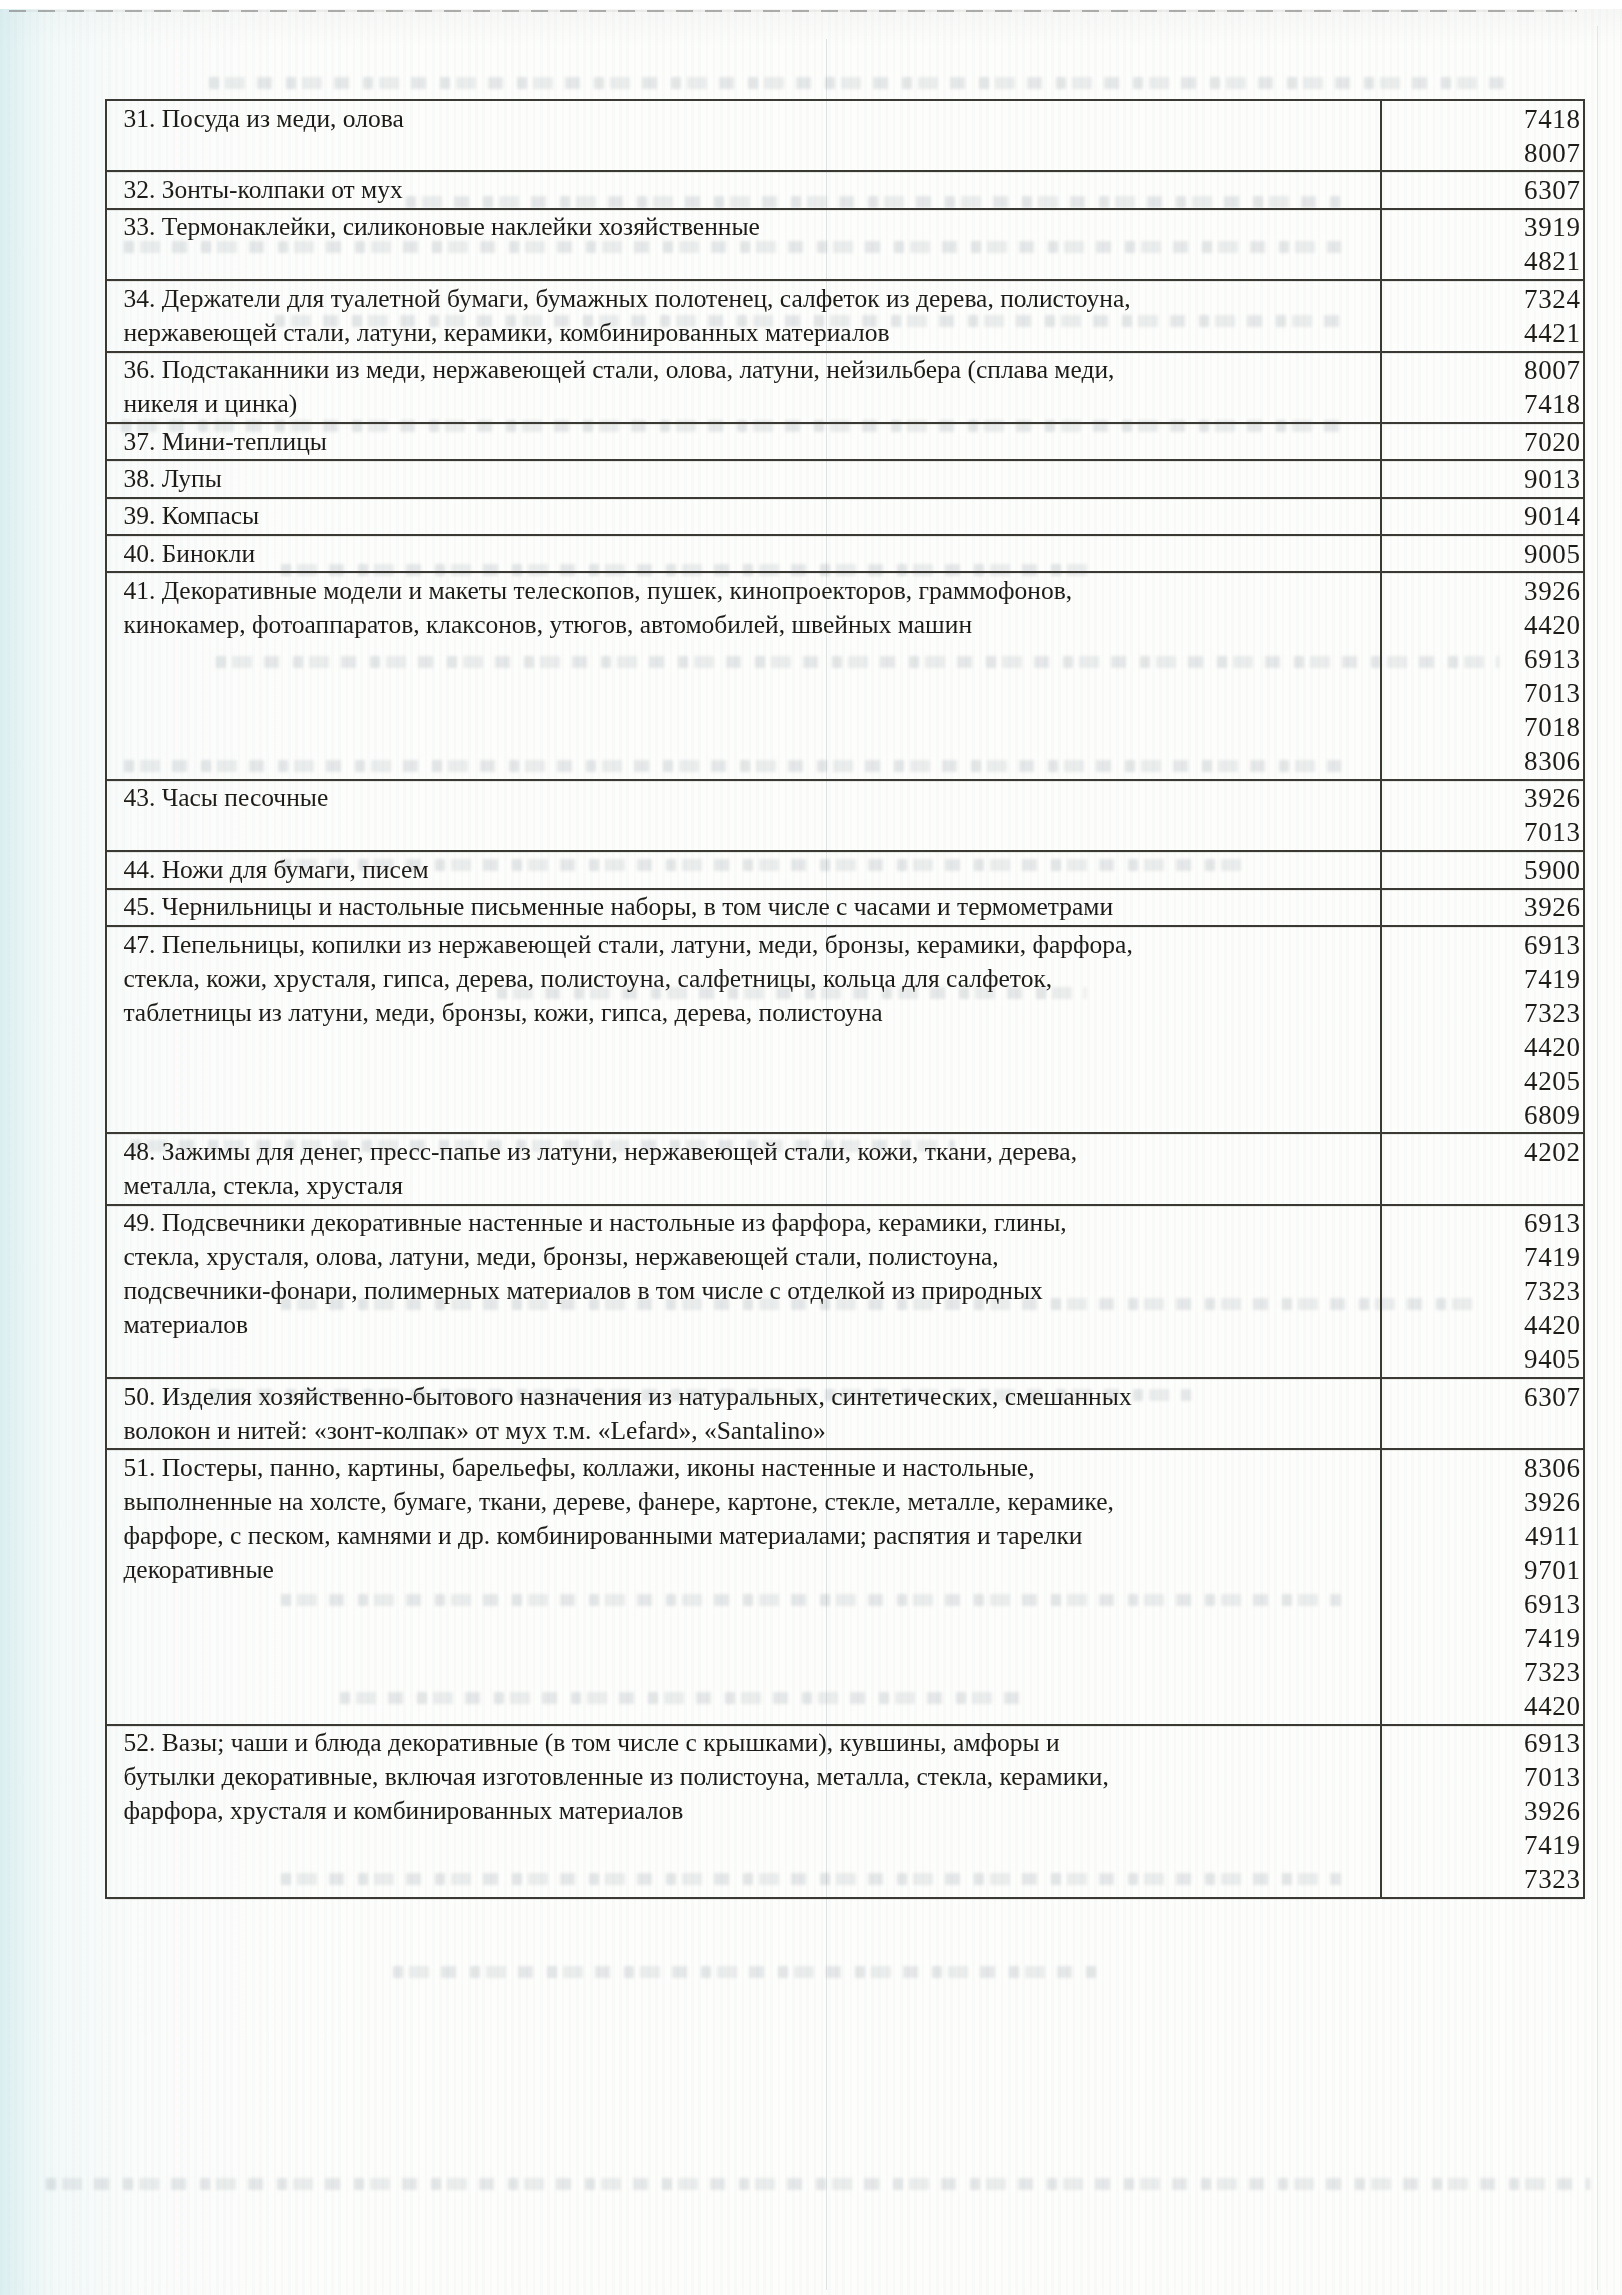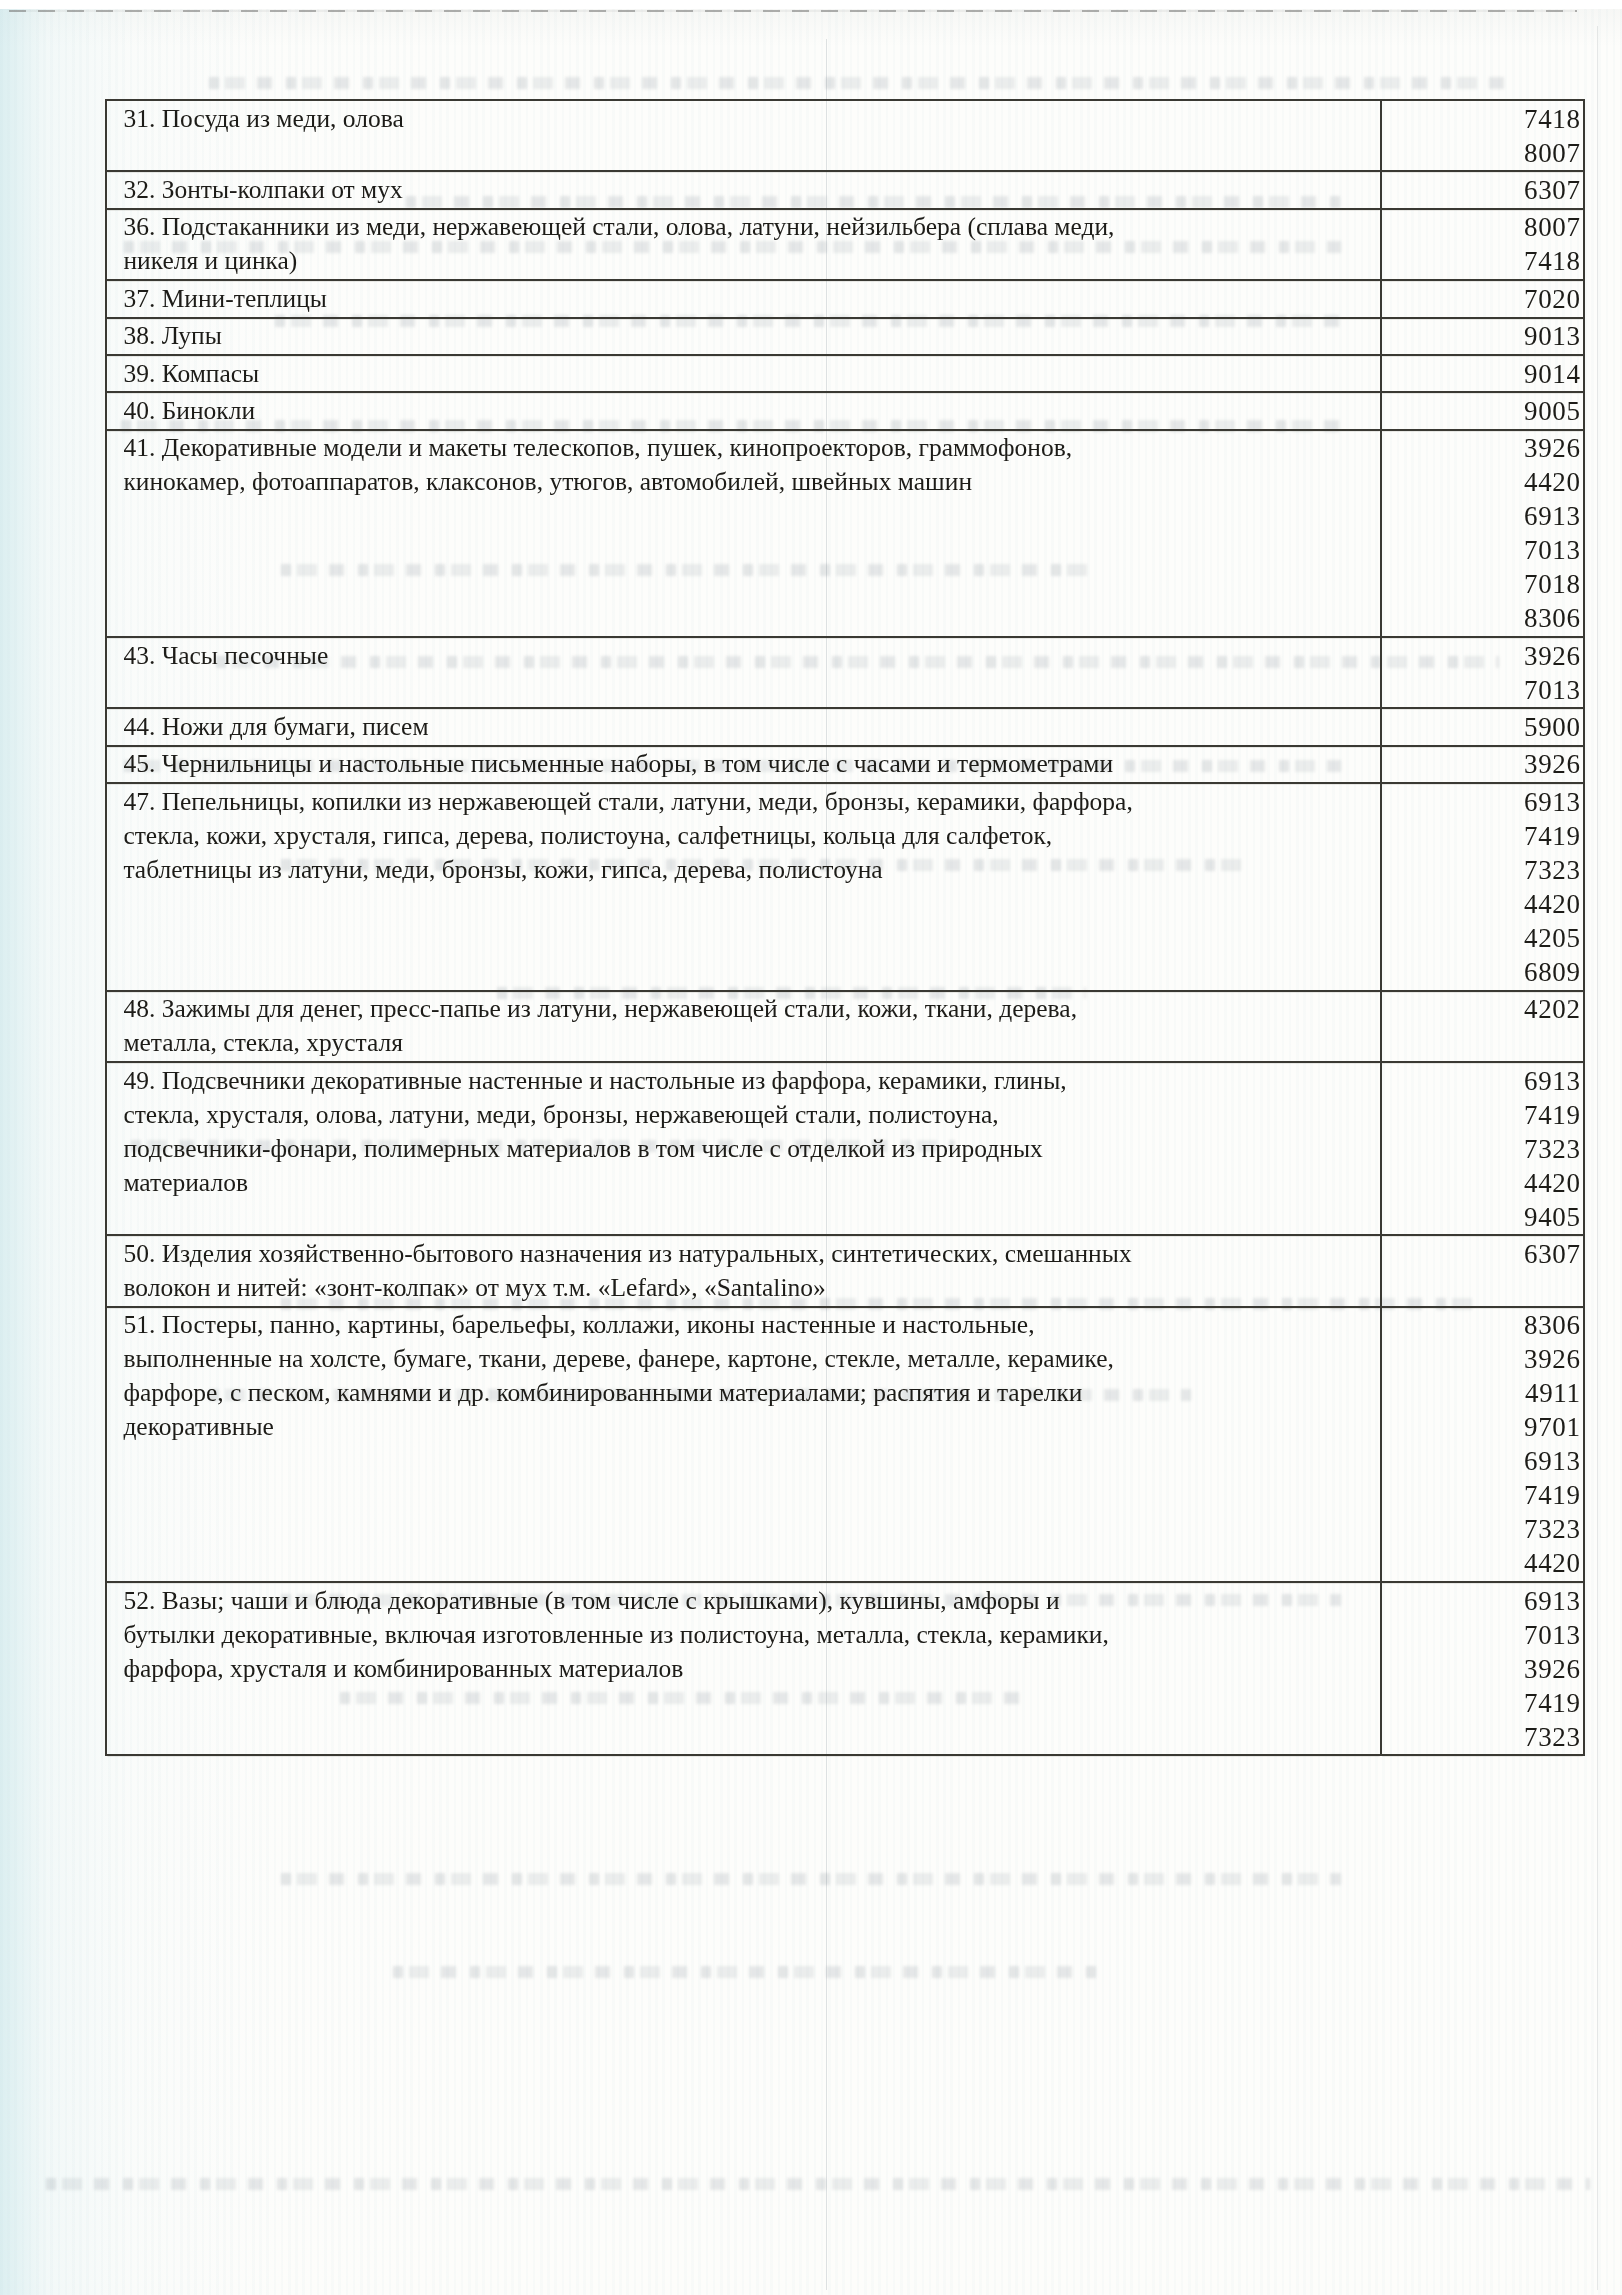--- a/index.html
+++ b/index.html
@@ -105,21 +105,32 @@
     <td class="desc">31. Посуда из меди, олова</td>
     <td class="codes">7418
 8007</td>
   </tr>
 
   <tr>
     <td class="desc">32. Зонты-колпаки от мух</td>
     <td class="codes">6307</td>
   </tr>
 
-
+  <tr>
+    <td class="desc">33. Термонаклейки, силиконовые наклейки хозяйственные</td>
+    <td class="codes">3919
+4821</td>
+  </tr>
+
+  <tr>
+    <td class="desc">34. Держатели для туалетной бумаги, бумажных полотенец, салфеток из дерева, полистоуна,
+нержавеющей стали, латуни, керамики, комбинированных материалов</td>
+    <td class="codes">7324
+4421</td>
+  </tr>
 
 
   <tr>
     <td class="desc">36. Подстаканники из меди, нержавеющей стали, олова, латуни, нейзильбера (сплава меди,
 никеля и цинка)</td>
     <td class="codes">8007
 7418</td>
   </tr>
 
   <tr>

